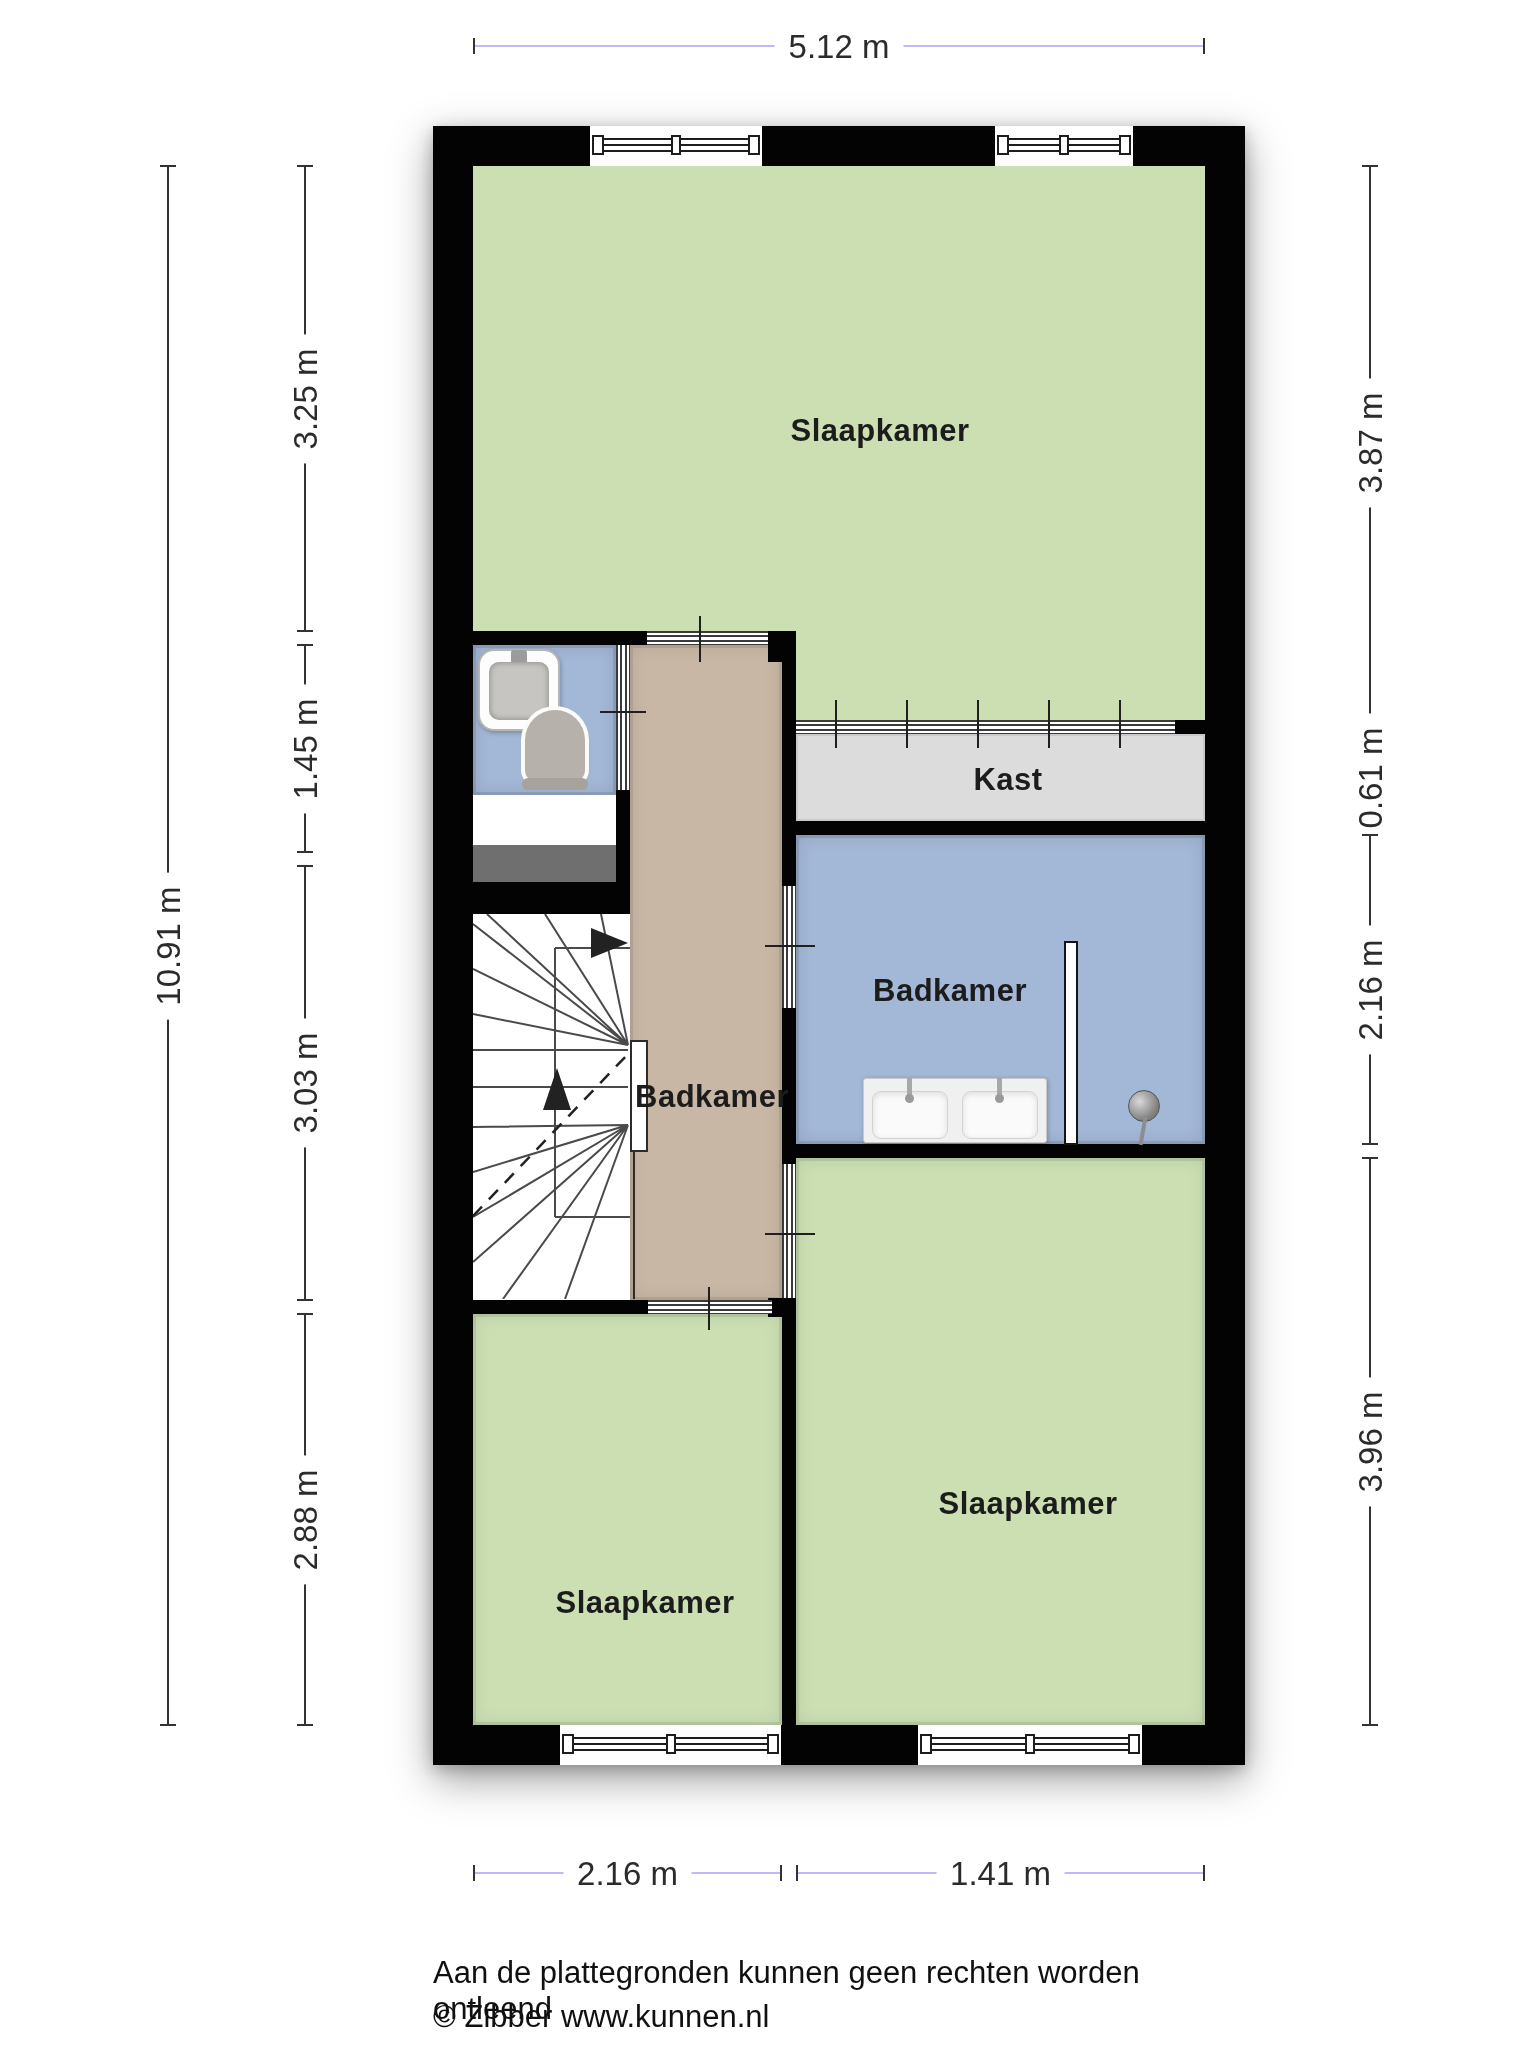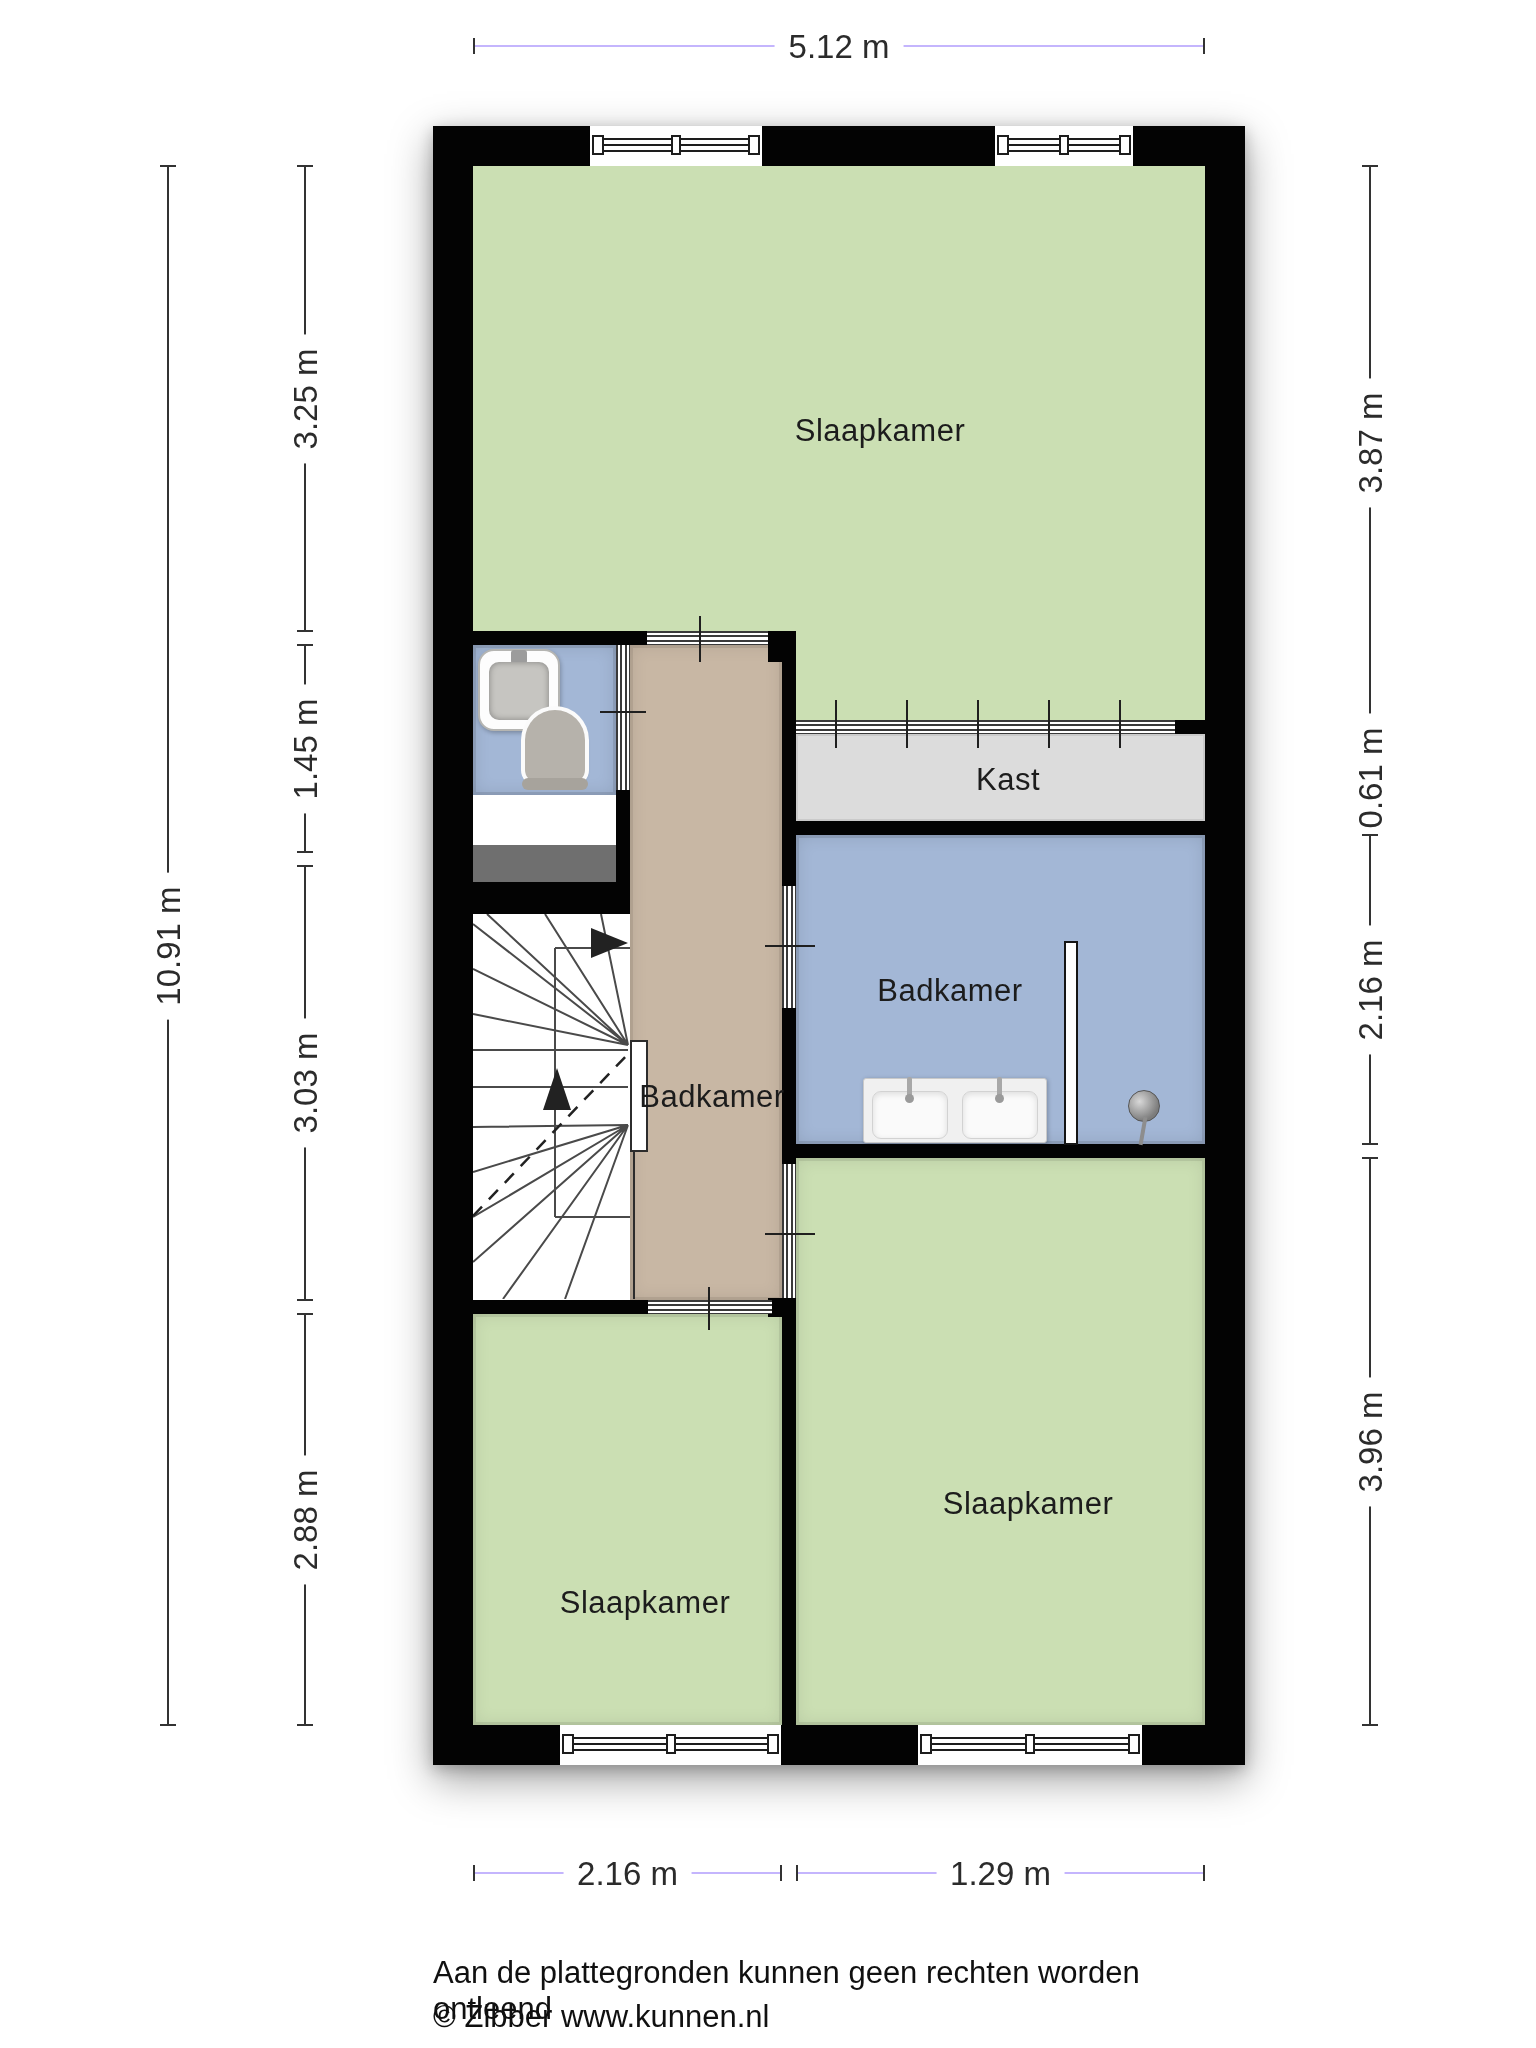--- a/index.html
+++ b/index.html
@@ -13,21 +13,21 @@
     box-shadow:0 14px 40px rgba(0,0,0,.38), 0 4px 14px rgba(0,0,0,.22);background:#fff;}
   
   .w{position:absolute;background:var(--wall,#030303);}
   
   .room{position:absolute;}
   .bed{background:var(--bedroom-fill,#cbdfb3);box-shadow:inset 0 0 0 3px rgba(0,0,0,.08), inset 0 0 18px rgba(0,0,0,.10);}
   .bath{background:var(--bathroom-fill,#a3b7d6);box-shadow:inset 0 0 0 3px rgba(0,0,0,.10), inset 0 0 18px rgba(0,0,0,.12);}
   .hall{background:var(--hallway-fill,#c8b7a4);box-shadow:inset 0 0 0 3px rgba(0,0,0,.08), inset 0 0 18px rgba(0,0,0,.10);}
   .closet{background:var(--closet-fill,#dcdcdc);box-shadow:inset 0 0 0 2px rgba(0,0,0,.08);}
   .room-label{position:absolute;transform:translate(-50%,-50%);font-size:31px;line-height:1;
-    color:var(--label-text,#1c1c1c);white-space:nowrap;letter-spacing:.5px;}
+    color:var(--label-text,#1c1c1c);white-space:nowrap;letter-spacing:.5px;font-weight:bold;}
   
   .win{position:absolute;background:#fff;}
   .win .glass{position:absolute;left:8px;right:8px;top:12px;height:14px;border:2px solid #1d1d1d;background:#fff;box-sizing:border-box;}
   .win .glass i{position:absolute;left:0;right:0;top:4px;height:2px;background:#1d1d1d;}
   .win .post{position:absolute;top:9px;width:12px;height:20px;border:2px solid #1d1d1d;background:#fff;box-sizing:border-box;}
   .win .p-l{left:2px;} .win .p-r{right:2px;}
   .win .p-m{left:50%;margin-left:-5px;width:10px;}
   
   .door-v{position:absolute;background:
     repeating-linear-gradient(to right,#3a3a3a 0 2px,rgba(0,0,0,0) 2px 4.4px);background-color:#fff;}
@@ -275,19 +275,19 @@
   </div>
 
   <div class="dim-h" style="left:473px;top:1872px;width:309px;">
     <i class="tk tk-l"></i>
       <i class="tk tk-r"></i>
     <span class="dim-label">2.16 m</span>
   </div>
   <div class="dim-h" style="left:796px;top:1872px;width:409px;">
     <i class="tk tk-l"></i>
       <i class="tk tk-r"></i>
-    <span class="dim-label">1.29 m</span>
+    <span class="dim-label">1.41 m</span>
   </div>
 
   <div class="footer l1">Aan de plattegronden kunnen geen rechten worden ontleend</div>
   <div class="footer l2">© Zibber www.kunnen.nl</div>
 
 </div>
 
 </body></html>

